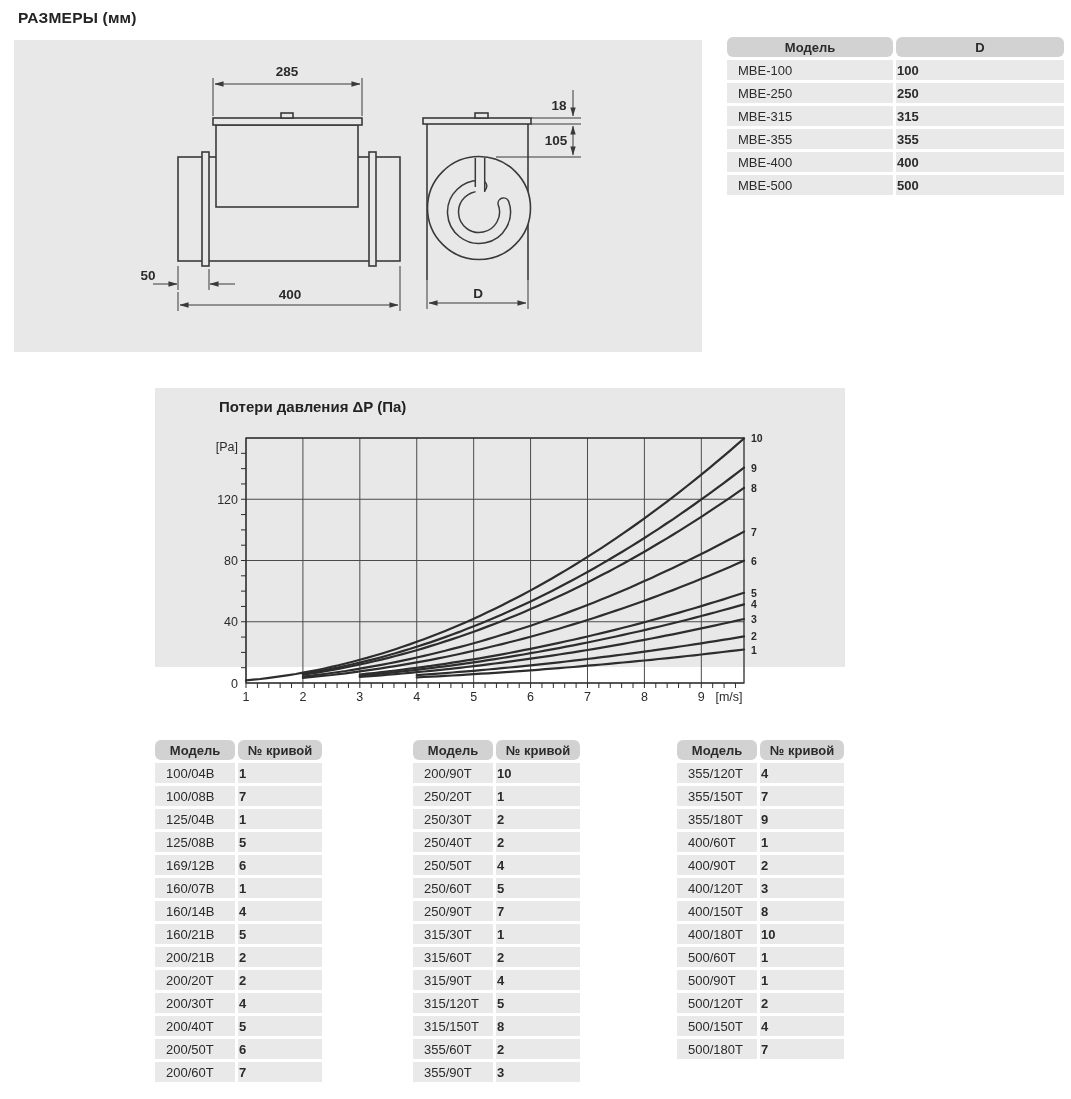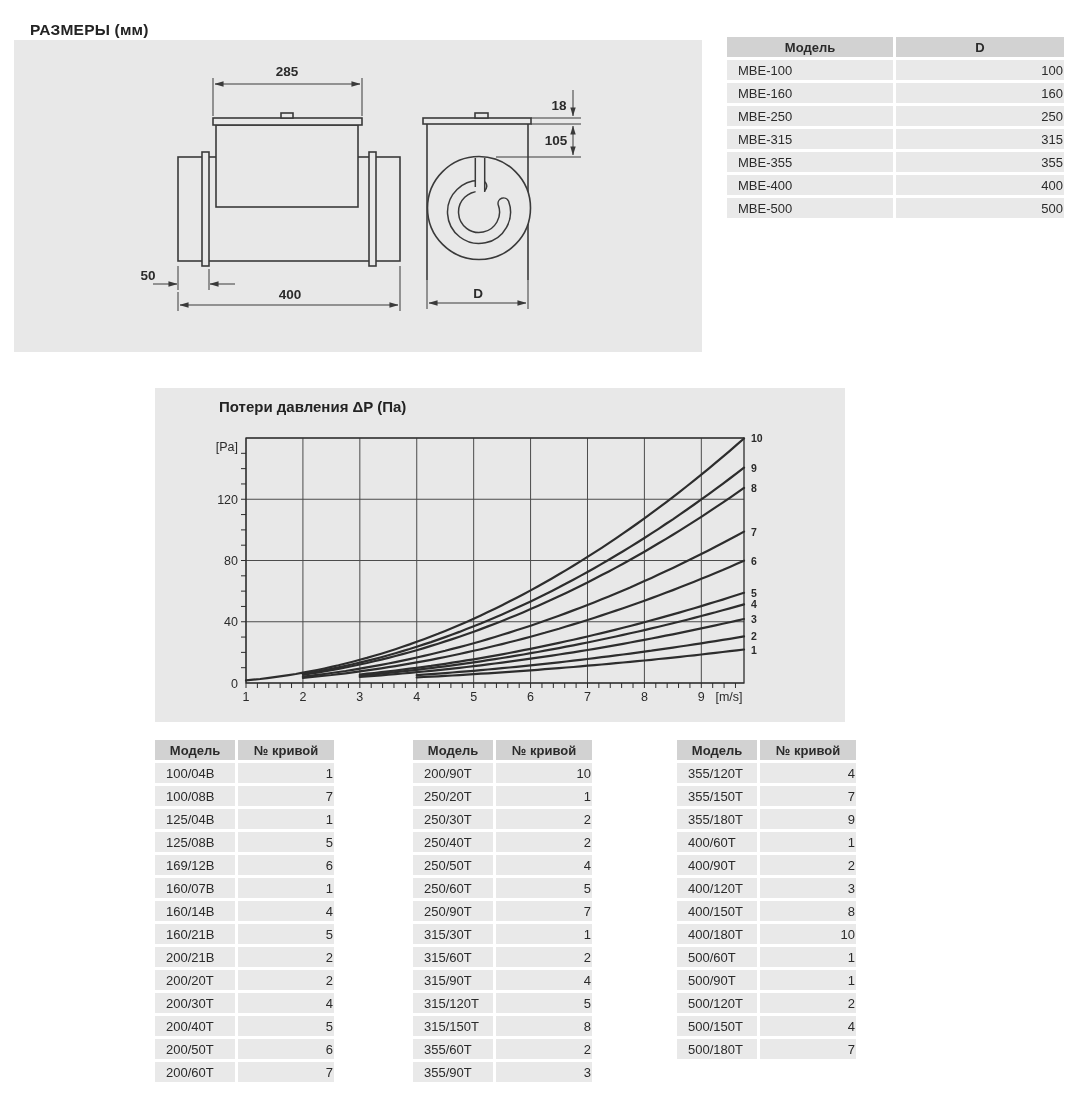--- a/index.html
+++ b/index.html
@@ -1,49 +1,49 @@
 <!DOCTYPE html>
 <html><head>
 <meta charset="utf-8">
 <style>
   html,body{margin:0;padding:0;}
   body{
     width:1071px;height:1099px;position:relative;background:#ffffff;
     font-family:"Liberation Sans",sans-serif;color:#2b2b2b;overflow:hidden;
   }
   h1.page-title{
-    position:absolute;left:14px;top:5px;margin:16px;
+    position:absolute;left:14px;top:5px;margin:4px;
     font-size:15.5px;font-weight:700;letter-spacing:.2px;color:#232323;
   }
   .panel{position:absolute;background:#e8e8e8;}
   #drawing-panel{left:14px;top:40px;width:688px;height:312px;}
-  #chart-panel{left:155px;top:388px;width:690px;height:334px;}
+  #chart-panel{left:155px;top:388px;width:690px;height:279px;}
   .chart-title{
     position:absolute;left:64px;top:10px;font-size:15px;font-weight:700;color:#232323;
   }
   #chart-svg{position:absolute;left:0;top:0;}
   svg text{font-family:"Liberation Sans",sans-serif;fill:#2b2b2b;}
   .dim-text{font-size:13.5px;font-weight:600;}
   table.dtab{
     position:absolute;border-collapse:separate;border-spacing:3px;
     font-size:13px;color:#2b2b2b;table-layout:fixed;
   }
   table.dtab th{
     background:#d2d2d2;font-weight:700;text-align:center;height:20px;
-    padding:0 4px;box-sizing:border-box;white-space:nowrap;
+    padding:0 4px;box-sizing:border-box;white-space:nowrap;border-radius:6px;
   }
   table.dtab td{
     background:#e9e9e9;height:20px;box-sizing:border-box;white-space:nowrap;
   }
   table.dtab td.c1{text-align:left;padding:0 0 0 11px;}
-  table.dtab td.c2{text-align:right;}
+  table.dtab td.c2{text-align:left;font-weight:bold;}
   .size-table th.h1,.size-table td.c1{width:166px;}
   .size-table th.h2,.size-table td.c2{width:168px;}
   .curve-table th.h1,.curve-table td.c1{width:80px;}
-  .curve-table th.h2,.curve-table td.c2{width:96px;}
+  .curve-table th.h2,.curve-table td.c2{width:84px;}
 </style>
 </head>
 <body>
 
 <h1 class="page-title">РАЗМЕРЫ (мм)</h1>
 
 <section class="panel" id="drawing-panel">
   <svg width="686" height="328" viewBox="0 0 686 328">
     <defs>
       <marker id="arw" viewBox="0 0 10 6" refX="9.5" refY="3" markerWidth="9" markerHeight="5.5" orient="auto-start-reverse">
@@ -112,24 +112,20 @@
     <thead>
       <tr>
         <th class="h1">Модель</th>
         <th class="h2">D</th>
       </tr>
     </thead>
     <tbody>
       <tr>
         <td class="c1">МВЕ-100</td>
         <td class="c2">100</td>
-      </tr>
-      <tr>
-        <td class="c1">МВЕ-160</td>
-        <td class="c2">160</td>
       </tr>
       <tr>
         <td class="c1">МВЕ-250</td>
         <td class="c2">250</td>
       </tr>
       <tr>
         <td class="c1">МВЕ-315</td>
         <td class="c2">315</td>
       </tr>
       <tr>

